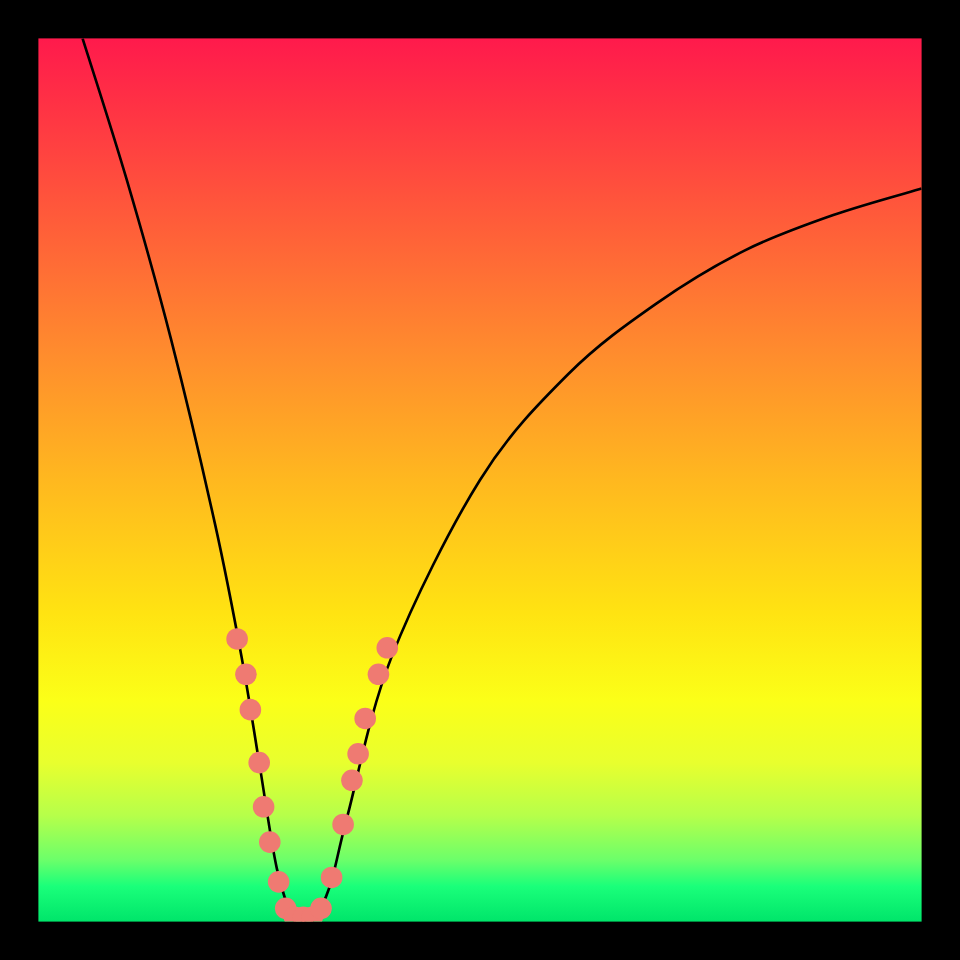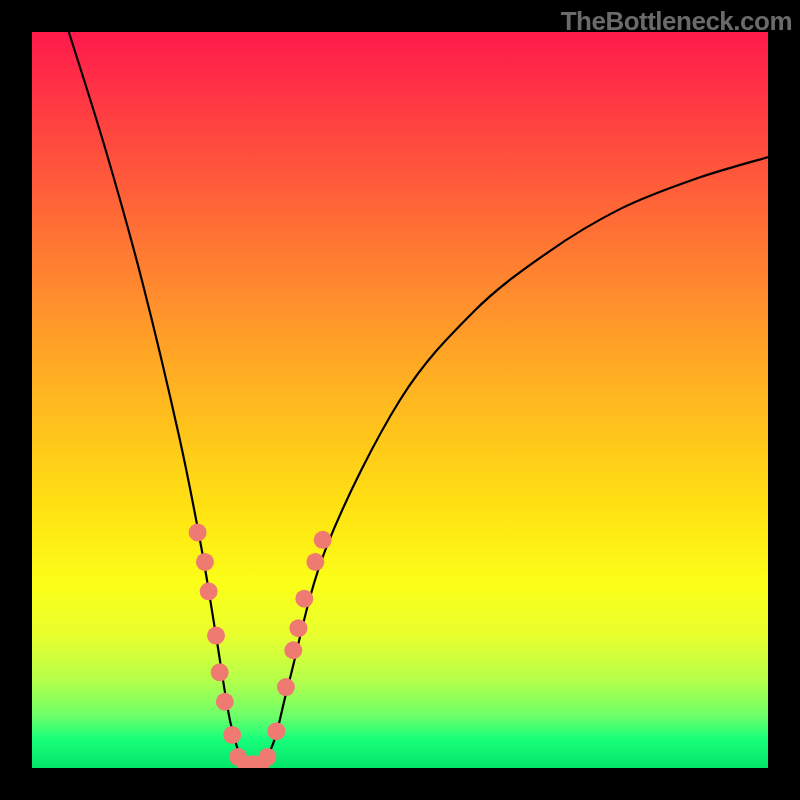--- a/index.html
+++ b/index.html
@@ -79,14 +79,13 @@
           <circle cx="244.352" cy="699.2" r="9" fill="#ef7a72"></circle>
           <circle cx="253.92" cy="655.04" r="9" fill="#ef7a72"></circle>
           <circle cx="261.28" cy="618.24" r="9" fill="#ef7a72"></circle>
           <circle cx="266.432" cy="596.16" r="9" fill="#ef7a72"></circle>
           <circle cx="272.32" cy="566.72" r="9" fill="#ef7a72"></circle>
           <circle cx="283.36" cy="529.92" r="9" fill="#ef7a72"></circle>
           <circle cx="290.72" cy="507.84000000000003" r="9" fill="#ef7a72"></circle>
         </g>
     </svg>
   </div>
-  <div class="watermark">TheBottleneck.com</div>
 </div>
 
 </body></html>

